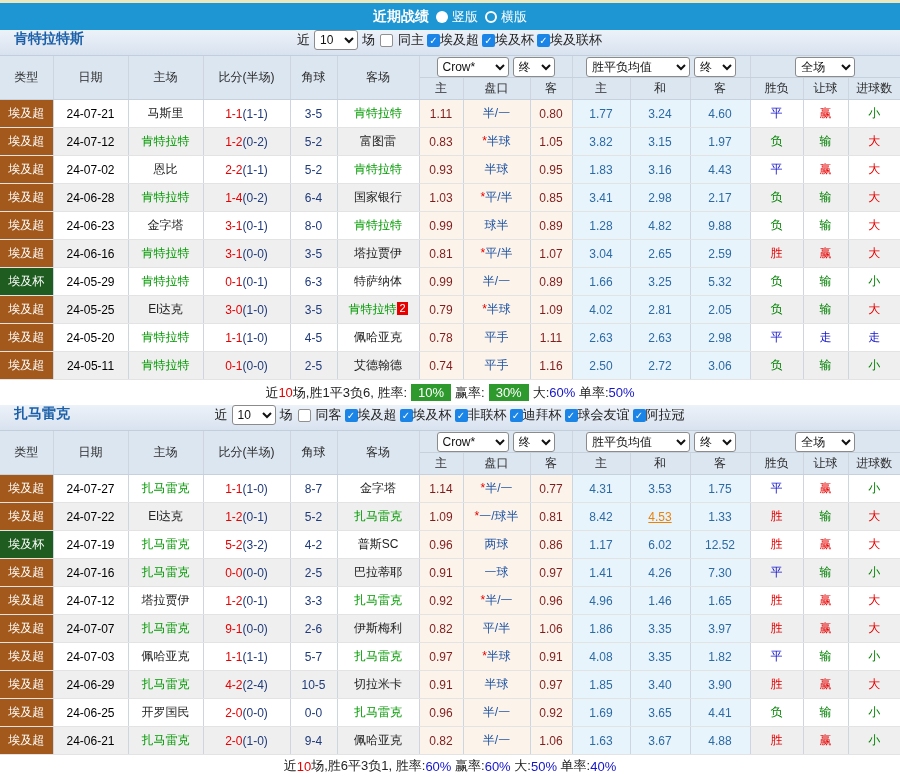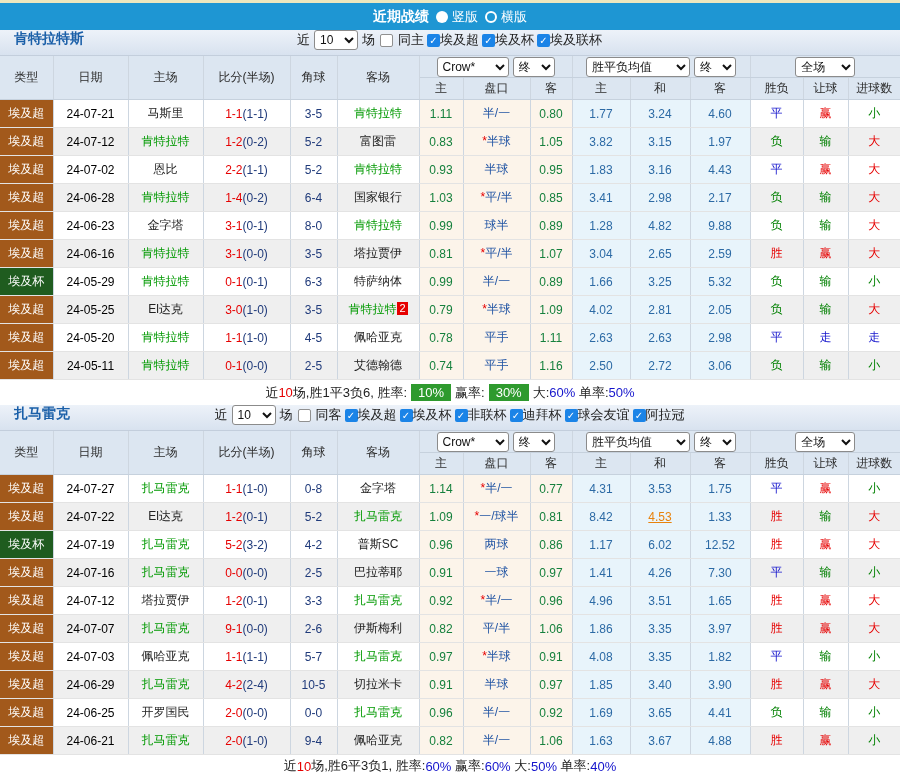--- a/index.html
+++ b/index.html
@@ -24,21 +24,21 @@
   .cb.un{background:#fff;border:1px solid #909090;margin:0 3px;}
   
   table.grid{border-collapse:collapse;table-layout:fixed;width:900px;font-size:12px;padding-left:8px;}
   th,td{border-right:1px solid #CDD6E0;text-align:center;padding:0;overflow:hidden;white-space:nowrap;}
   th:last-child,td:last-child{border-right:none;}
   th{background:#DCE6F1;color:#2B2B2B;font-weight:normal;height:21px;border-bottom:1px solid #C6D1DD;}
   th.hgroup select{vertical-align:middle;}
   td{height:27px;border-bottom:1px solid #E3E3E3;color:#222;}
   td.type{color:#fff;}
   td.st{background:#EFEFEF;}
-  td.asia{background:#FCF4EA;color:#15803d;}
+  td.asia{background:#FCF4EA;color:#7f1d1d;}
   td.handicap{background:#FCF4EA;color:#2255A4;margin-left:48px;}
   td.euro{background:#E8F4FB;color:#2C6AA5;}
   td.date{color:#000000;}
   .star{color:#E60000;}
   .ft{color:#E60000;}
   .ht{color:#1F3A7A;}
   td.corners{color:#1F3A7A;}
   .self{color:#009900;}
   .badge2{display:inline-block;background:#E60000;color:#fff;font-size:11px;line-height:13px;padding:0 2px;margin-left:1px;vertical-align:1px;}
   .r{color:#E60000;} .g{color:#008000;} .b{color:#1414CC;} .k{color:#222;}
@@ -371,21 +371,21 @@
           <th>让球</th>
           <th>进球数</th>
         </tr>
       </thead>
       <tbody>
         <tr>
           <td class="type" style="background: rgb(162, 89, 27);">埃及超</td>
           <td class="date">24-07-27</td>
           <td><span class="self">扎马雷克</span></td>
           <td><span class="ft">1-1</span><span class="ht">(1-0)</span></td>
-          <td class="corners">0-8</td>
+          <td class="corners">8-7</td>
           <td><span class="opp">金字塔</span></td>
           <td class="asia">1.14</td>
           <td class="handicap"><span class="star">*</span><span>半/一</span></td>
           <td class="asia">0.77</td>
           <td class="euro">4.31</td>
           <td class="euro">3.53</td>
           <td class="euro">1.75</td>
           <td class="b">平</td>
           <td class="r">赢</td>
           <td class="g">小</td>
@@ -445,21 +445,21 @@
           <td class="type" style="background: rgb(162, 89, 27);">埃及超</td>
           <td class="date">24-07-12</td>
           <td><span class="opp">塔拉贾伊</span></td>
           <td><span class="ft">1-2</span><span class="ht">(0-1)</span></td>
           <td class="corners">3-3</td>
           <td><span class="self">扎马雷克</span></td>
           <td class="asia">0.92</td>
           <td class="handicap"><span class="star">*</span><span>半/一</span></td>
           <td class="asia">0.96</td>
           <td class="euro">4.96</td>
-          <td class="euro">3.51</td>
+          <td class="euro">1.46</td>
           <td class="euro">1.65</td>
           <td class="r">胜</td>
           <td class="r">赢</td>
           <td class="r">大</td>
         </tr>
         <tr>
           <td class="type" style="background: rgb(162, 89, 27);">埃及超</td>
           <td class="date st">24-07-07</td>
           <td class="st"><span class="self">扎马雷克</span></td>
           <td class="st"><span class="ft">9-1</span><span class="ht">(0-0)</span></td>

